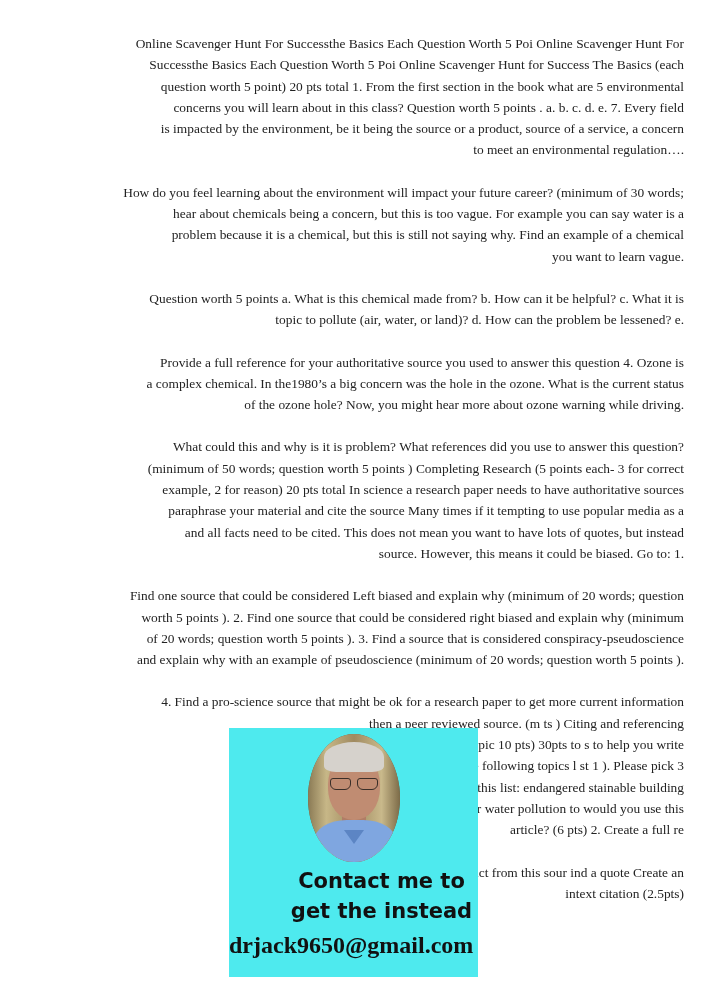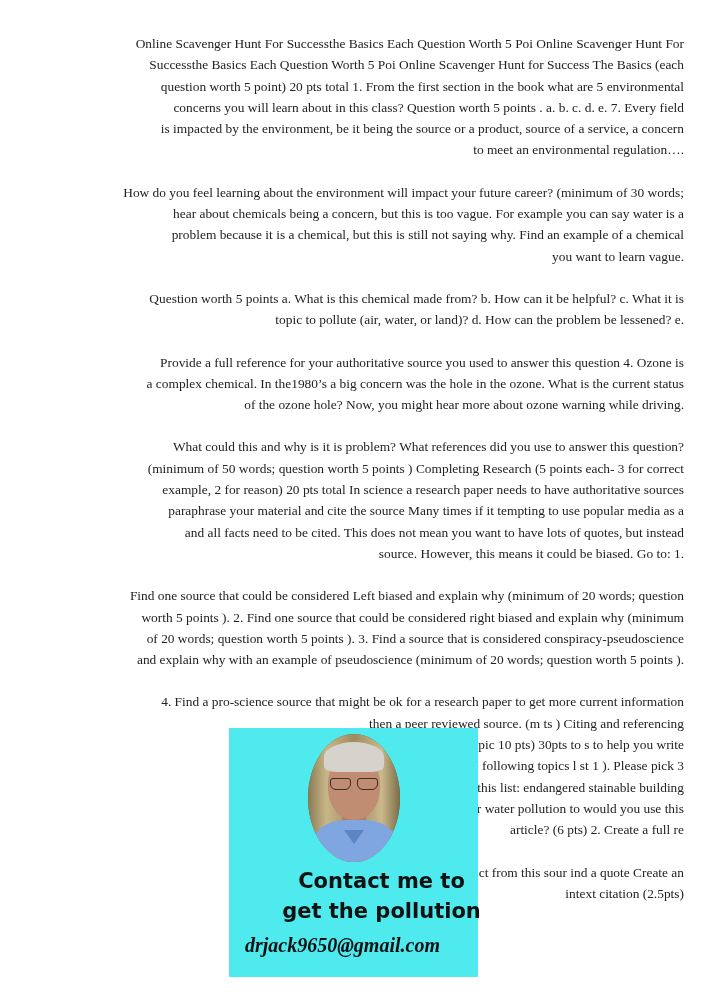--- a/index.html
+++ b/index.html
@@ -133,24 +133,23 @@
     .contact-line1 { top: 138px; }
     .contact-line2 { top: 168px; }
     .contact-email {
       position: absolute;
       left: 0;
       top: 202px;
       width: 227px;
       text-align: center;
       font-family: "Liberation Serif", "DejaVu Serif", serif;
       font-weight: bold;
-      font-size: 20px;
+      font-size: 24px;
       color: #111111;
       line-height: 30px;
-      font-style: italic;
     }
   </style>
 </head>
 <body>
 
 <div class="page">
   <div class="para">
     <span class="line">Online Scavenger Hunt For Successthe Basics Each Question Worth 5 Poi Online Scavenger Hunt For</span>
     <span class="line">Successthe Basics Each Question Worth 5 Poi Online Scavenger Hunt for Success The Basics (each</span>
     <span class="line">question worth 5 point) 20 pts total 1. From the first section in the book what are 5 environmental</span>
@@ -209,15 +208,15 @@
     <div class="shirt"></div>
     <div class="collar"></div>
     <div class="face"></div>
     <div class="hair"></div>
     <div class="glasses">
         <span></span>
         <span></span>
       </div>
   </div>
   <div class="contact-text contact-line1">Contact me to</div>
-  <div class="contact-text contact-line2">get the pollution</div>
+  <div class="contact-text contact-line2">get the instead</div>
   <div class="contact-email">drjack9650@gmail.com</div>
 </div>
 
 </body></html>

